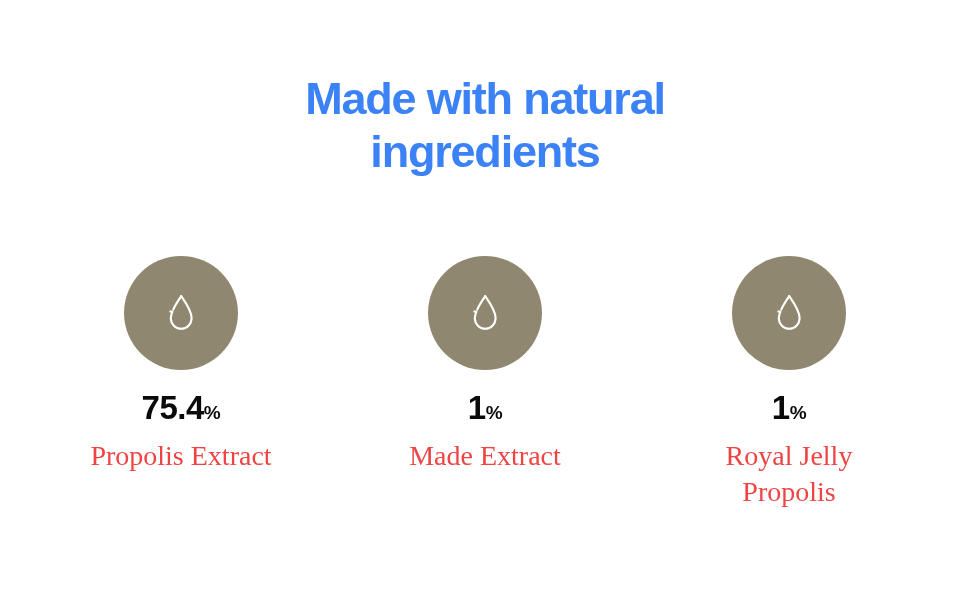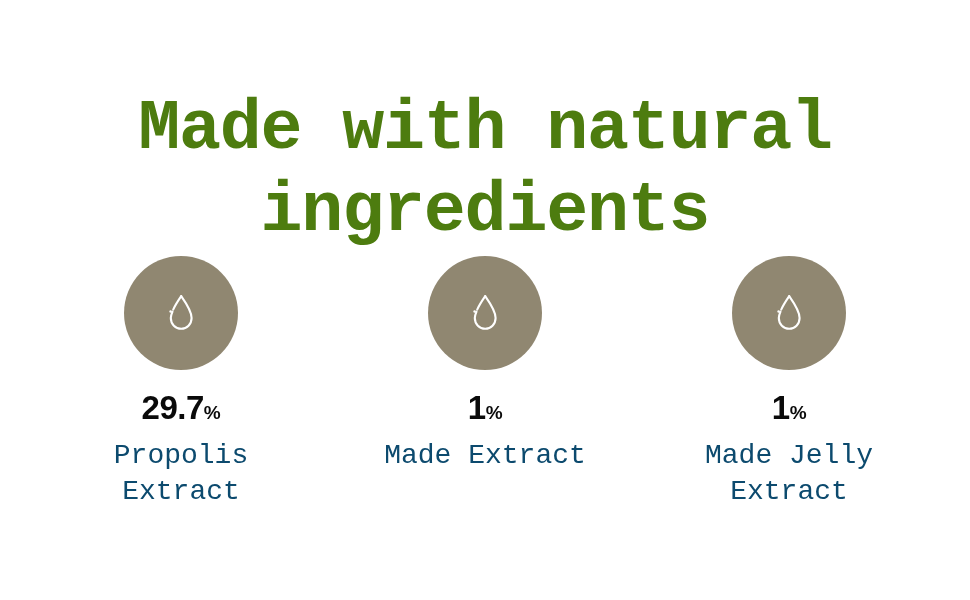--- a/index.html
+++ b/index.html
@@ -24,26 +24,26 @@
     box-sizing: border-box;
   }
 
   
   .heading {
     position: absolute;
     top: 42px;
     left: 0;
     width: 970px;
     text-align: center;
-    font-family: Liberation Mono, monospace;
+    font-family: Liberation Sans, sans-serif;
     font-weight: 700;
-    font-size: 70px;
+    font-size: 45px;
     line-height: 1.18;
     letter-spacing: -1.2px;
-    color: #4d7c0f;
+    color: #3b82f6;
     white-space: pre-line;
   }
 
   
   .ingredients {
     position: absolute;
     top: 256px;
     left: 0;
     width: 970px;
     display: flex;
@@ -97,25 +97,25 @@
   .pct-unit {
     font-family: "Liberation Sans", sans-serif;
     font-weight: 700;
     font-size: 19px;
     letter-spacing: -0.3px;
     color: #0a0a0a;
   }
 
   .ingredient-name {
     margin-top: 14px;
-    font-family: Liberation Mono, monospace;
+    font-family: Liberation Serif, serif;
     font-weight: 400;
     font-size: 28px;
     line-height: 1.28;
-    color: #0c4a6e;
+    color: #ef4444;
     max-width: 205px;
   }
 </style>
 </head>
 <body>
 
 <div class="page">
 
   <h1 class="heading">Made with natural
 ingredients</h1>
@@ -124,21 +124,21 @@
 
     <div class="ingredient col-1">
       <div class="icon-circle">
         <svg class="droplet-svg" viewBox="0 0 30 40" aria-hidden="true">
           <path d="M15.2 3.2 C15.2 3.2 9.6 11.4 7.2 16.6" fill="none" stroke="#ffffff" stroke-width="2.1" stroke-linecap="round"></path>
           <path d="M15.2 3.2 C15.2 3.2 25.6 18.0 25.6 25.0 C25.6 31.0 20.9 35.8 15.2 35.8 C9.5 35.8 4.8 31.0 4.8 25.0 C4.8 23.2 5.5 20.9 6.5 18.6" fill="none" stroke="#ffffff" stroke-width="2.1" stroke-linecap="round" stroke-linejoin="round"></path>
           <circle cx="4.6" cy="18.6" r="1.25" fill="#ffffff"></circle>
         </svg>
       </div>
       <span class="pct-line">
-        <span class="pct-value">29.7</span><span class="pct-unit">%</span>
+        <span class="pct-value">75.4</span><span class="pct-unit">%</span>
       </span>
       <div class="ingredient-name">Propolis Extract</div>
     </div>
 
     <div class="ingredient col-2">
       <div class="icon-circle">
         <svg class="droplet-svg" viewBox="0 0 30 40" aria-hidden="true">
           <path d="M15.2 3.2 C15.2 3.2 9.6 11.4 7.2 16.6" fill="none" stroke="#ffffff" stroke-width="2.1" stroke-linecap="round"></path>
           <path d="M15.2 3.2 C15.2 3.2 25.6 18.0 25.6 25.0 C25.6 31.0 20.9 35.8 15.2 35.8 C9.5 35.8 4.8 31.0 4.8 25.0 C4.8 23.2 5.5 20.9 6.5 18.6" fill="none" stroke="#ffffff" stroke-width="2.1" stroke-linecap="round" stroke-linejoin="round"></path>
           <circle cx="4.6" cy="18.6" r="1.25" fill="#ffffff"></circle>
@@ -154,17 +154,17 @@
       <div class="icon-circle">
         <svg class="droplet-svg" viewBox="0 0 30 40" aria-hidden="true">
           <path d="M15.2 3.2 C15.2 3.2 9.6 11.4 7.2 16.6" fill="none" stroke="#ffffff" stroke-width="2.1" stroke-linecap="round"></path>
           <path d="M15.2 3.2 C15.2 3.2 25.6 18.0 25.6 25.0 C25.6 31.0 20.9 35.8 15.2 35.8 C9.5 35.8 4.8 31.0 4.8 25.0 C4.8 23.2 5.5 20.9 6.5 18.6" fill="none" stroke="#ffffff" stroke-width="2.1" stroke-linecap="round" stroke-linejoin="round"></path>
           <circle cx="4.6" cy="18.6" r="1.25" fill="#ffffff"></circle>
         </svg>
       </div>
       <span class="pct-line">
         <span class="pct-value">1</span><span class="pct-unit">%</span>
       </span>
-      <div class="ingredient-name">Made Jelly Extract</div>
+      <div class="ingredient-name">Royal Jelly Propolis</div>
     </div>
 
   </div>
 </div>
 
 </body></html>

